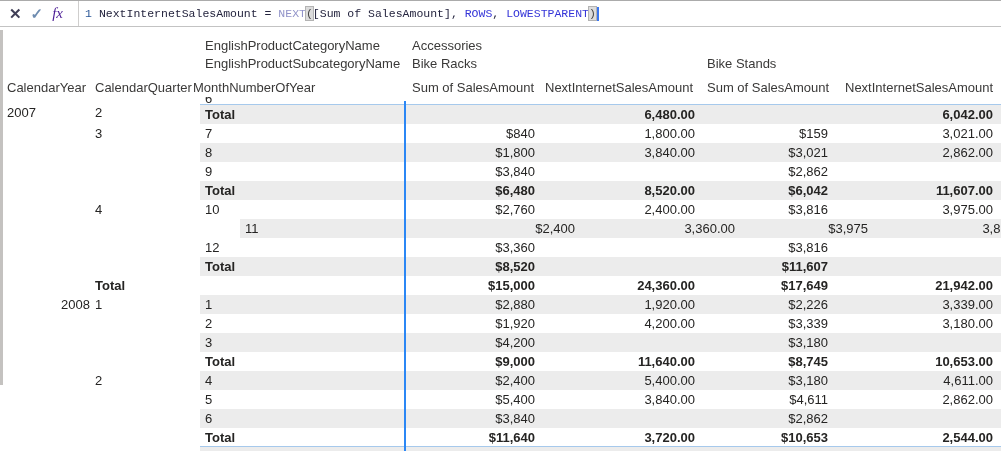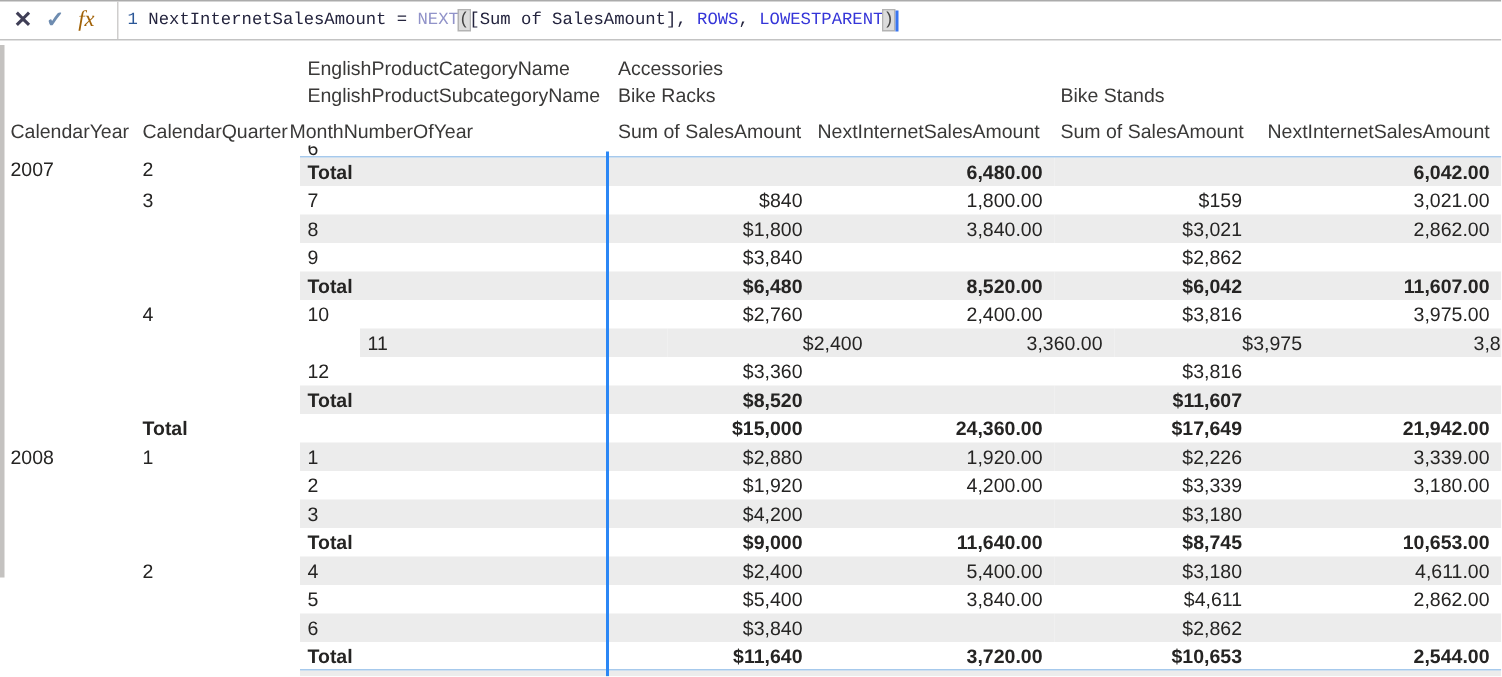--- a/index.html
+++ b/index.html
@@ -14,41 +14,41 @@
     position:absolute; left:0; top:0; width:1001px; height:27px;
     background:#ffffff; border-top:1px solid #ababab; border-bottom:1px solid #c3c3c3;
     display:flex; align-items:center;
   }
   .fb-icons {
     width:79px; height:100%; display:flex; align-items:center;
     border-right:1px solid #cfcecd; padding-left:9px; gap:9px; flex-shrink:0;
   }
   .icon-cancel { color:#3f3e56; font-size:15px; font-weight:bold; cursor:pointer; line-height:1; }
   .icon-check  { color:#6e8cb0; font-size:15px; font-weight:bold; cursor:pointer; line-height:1; }
-  .icon-fx     { color:#a16207; font-size:15px; font-family:"Liberation Serif", serif; font-style:italic; cursor:default; line-height:1; }
+  .icon-fx     { color:#4c1d95; font-size:15px; font-family:"Liberation Serif", serif; font-style:italic; cursor:default; line-height:1; }
   .fb-editor {
     flex:1; height:100%; display:flex; align-items:center;
     font-family:"Liberation Mono", monospace; font-size:11.5px; white-space:pre;
   }
   .line-num { color:#2b5797; padding:0 7px 0 6px; }
   .tok-plain   { color:#24243e; }
   .tok-function{ color:#9193c9;margin-top:34px; }
   .tok-keyword { color:#3535d8; }
   .tok-paren-highlight { color:#444444; background:#dcdcdc; outline:1px solid #b3b3b3; }
   .caret { display:inline-block; width:2px; height:14px; background:#3a76f0; vertical-align:middle; margin-left:1px; }
 
   
   .hdr { position:absolute; font-size:13px; color:#3a3938; white-space:nowrap; line-height:16px; }
 
   
   .mx-row { position:absolute; left:0; width:805px; height:19px; display:grid;
     grid-template-columns:90px 110px 205px 135px 163px 133px 165px;
     font-size:13px; line-height:19px; white-space:nowrap; }
   .mx-row.bold { font-weight:bold; }
-  .cell-year    { padding-left:7px; }
+  .cell-year    { padding-left:7px;text-align:right; }
   .cell-quarter { padding-left:5px; }
   .cell-month   { padding-left:5px; }
   .cell-val     { text-align:right; }
   .cell-v1 { padding-right:5px; } .cell-v2,.cell-v3,.cell-v4 { padding-right:8px; }
   .mx-row.stripe .sc { background:#ececec; }
   .clip-row { position:absolute; left:0; top:97px; width:1001px; height:8px; overflow:hidden; }
   .clip-row .cell-month { display:block; margin-top:-8px; line-height:19px; font-size:13px; padding-left:5px; }
   .overlay-label { position:absolute; font-size:13px; line-height:19px; z-index:3;text-align:center; }
 
   

